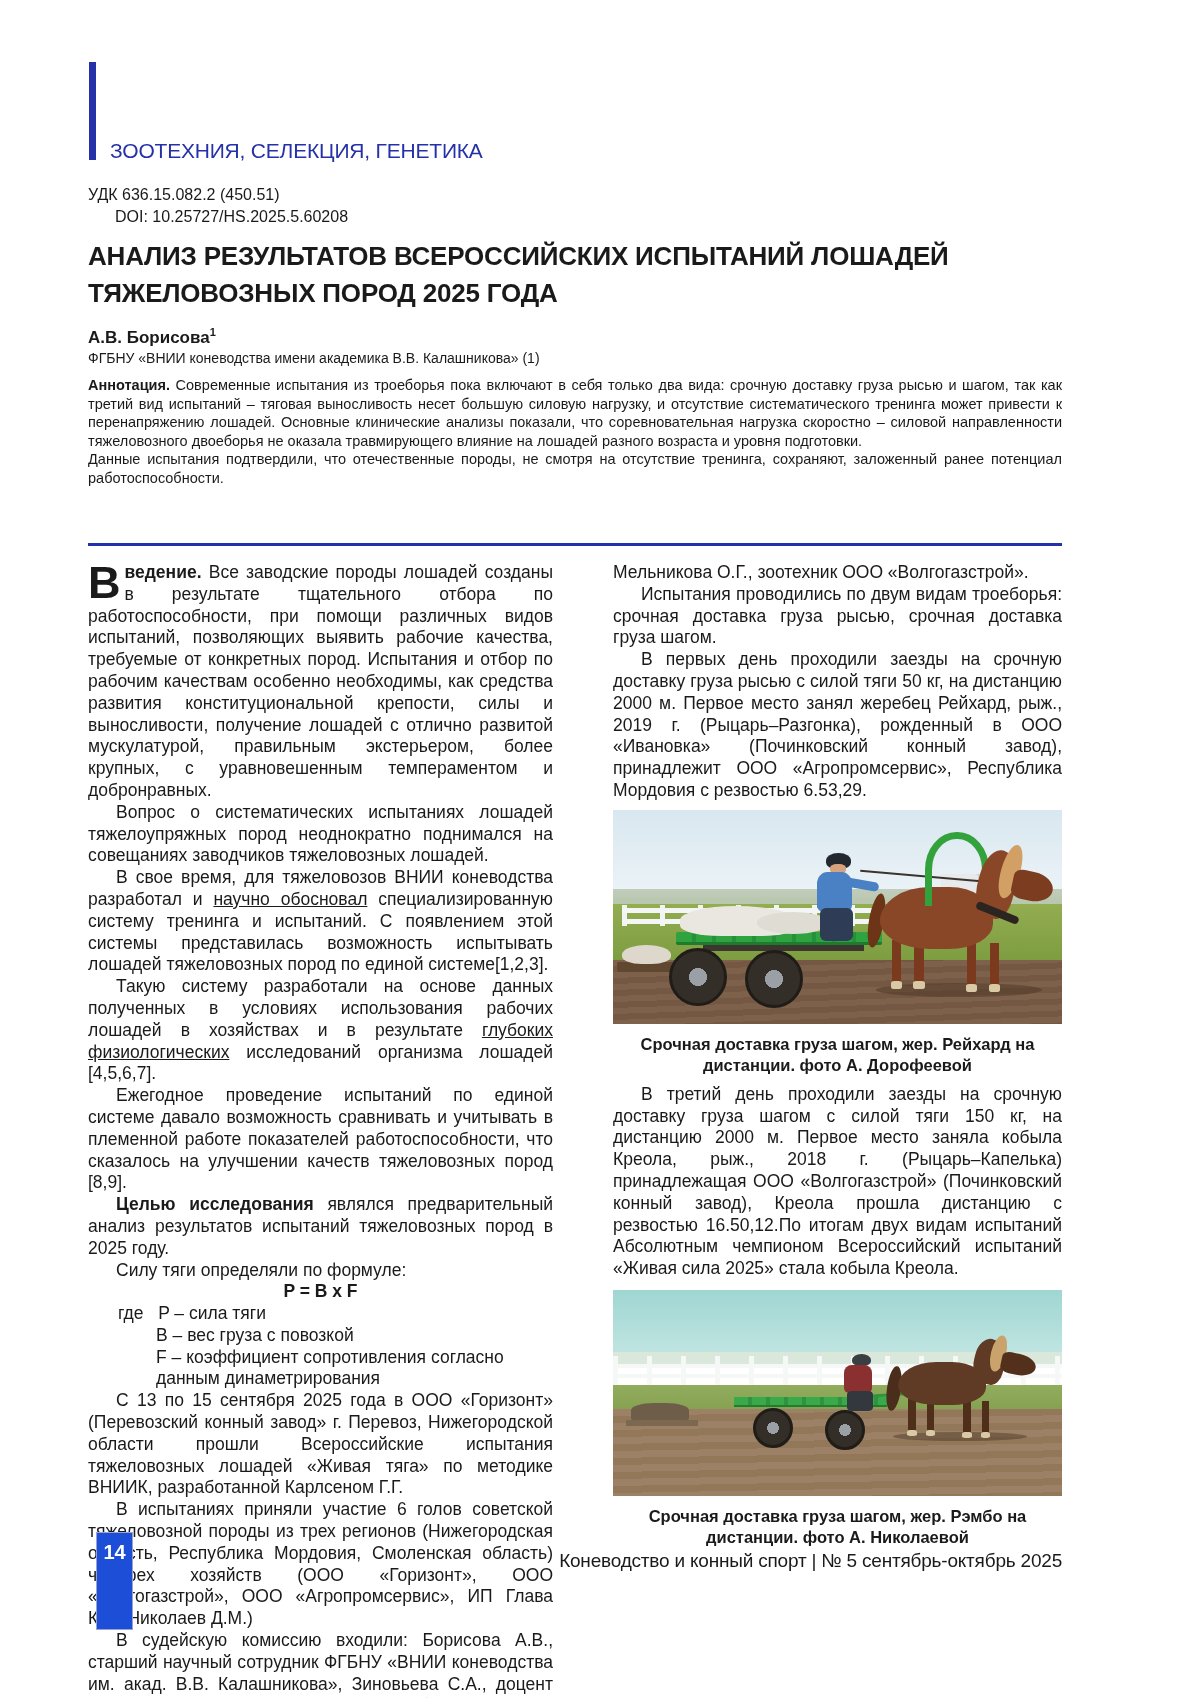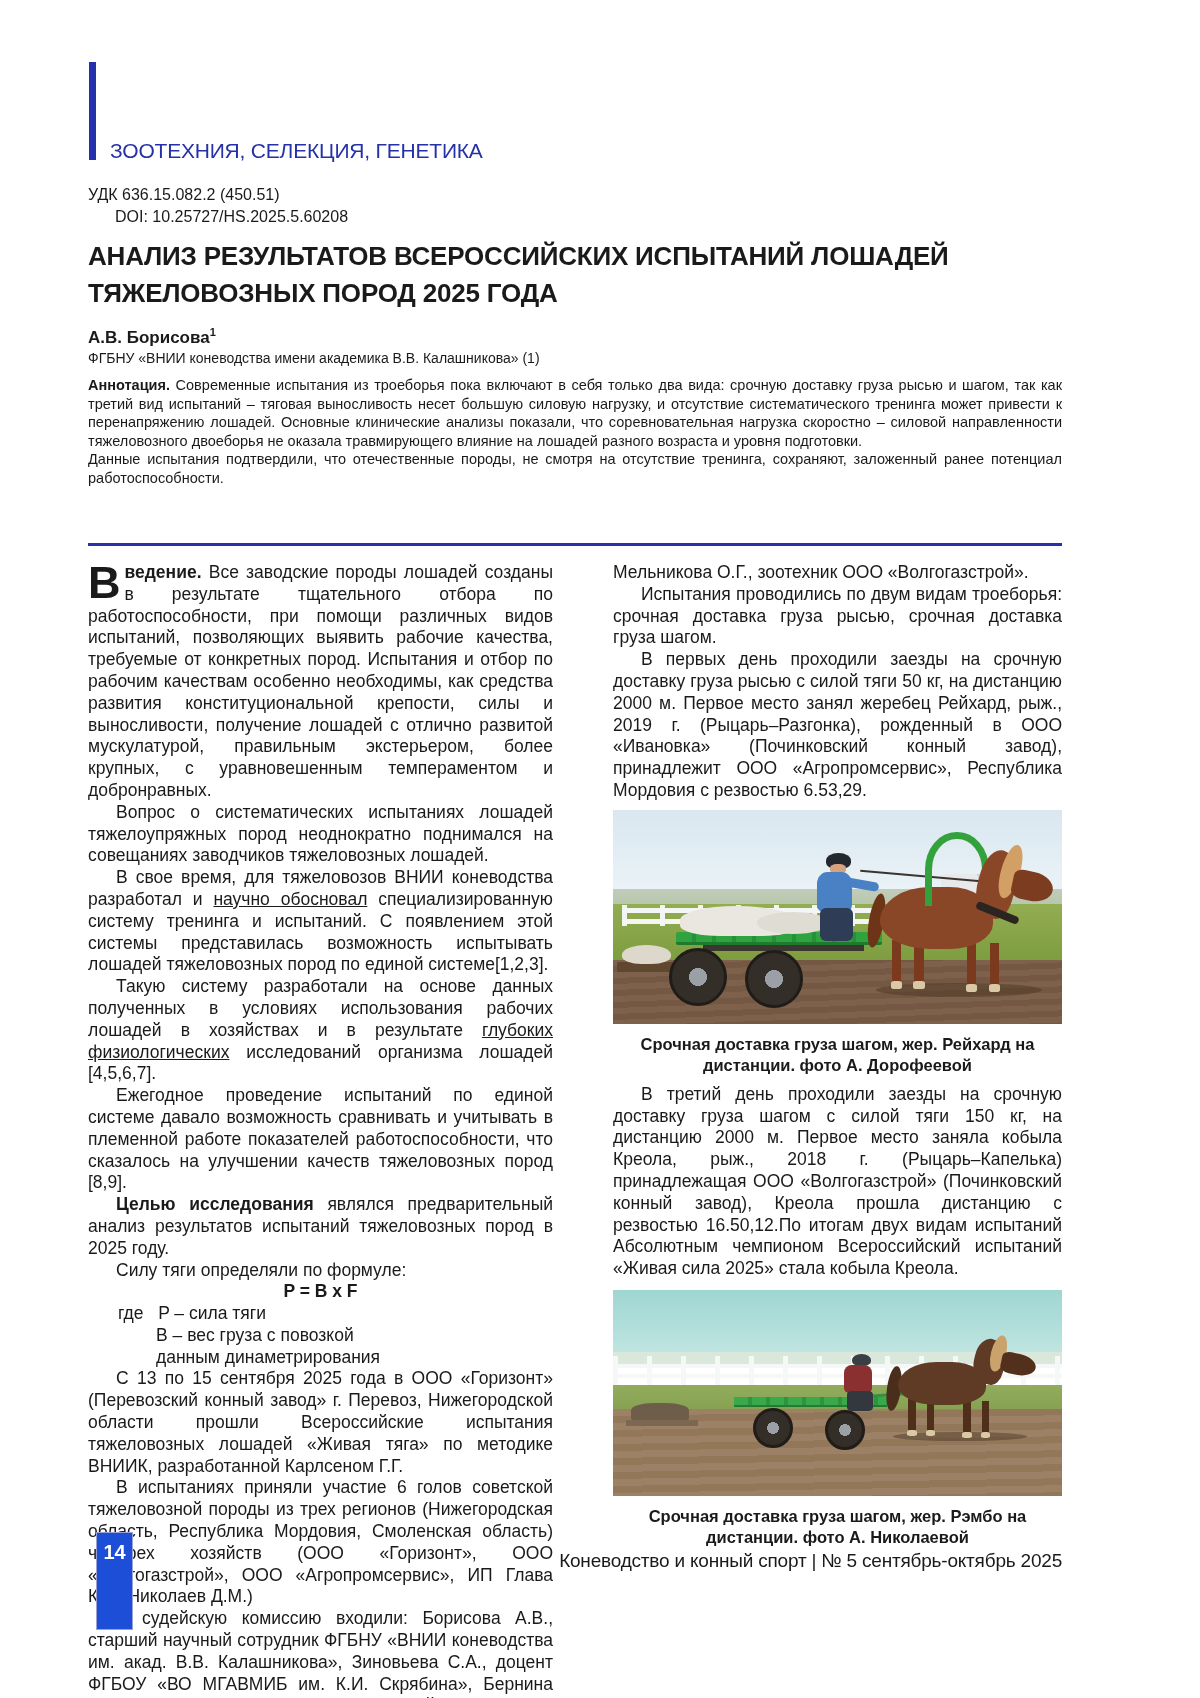--- a/index.html
+++ b/index.html
@@ -138,20 +138,21 @@
       <p class="noindent"><span class="dropcap">В</span><span class="b">ведение.</span><span> Все заводские породы лошадей созданы в результате тщательного отбора по работоспособности, при помощи различных видов испытаний, позволяющих выявить рабочие качества, требуемые от  конкретных пород. Испытания и отбор по рабочим качествам особенно необходимы, как средства развития конституциональной крепости, силы и выносливости, получение лошадей с отлично развитой мускулатурой, правильным экстерьером, более крупных, с уравновешенным темпераментом и добронравных.</span></p>
       <p>Вопрос о систематических испытаниях лошадей тяжелоупряжных пород неоднократно поднимался на совещаниях заводчиков тяжеловозных лошадей.</p>
       <p><span>В свое время, для тяжеловозов ВНИИ коневодства разработал и </span><span class="u">научно обосновал</span><span> специализированную систему тренинга и испытаний. С появлением этой системы представилась возможность испытывать лошадей тяжеловозных пород по единой системе[1,2,3].</span></p>
       <p><span>Такую систему разработали на основе данных полученных в условиях использования рабочих лошадей в хозяйствах и в результате </span><span class="u">глубоких физиологических</span><span> исследований организма лошадей [4,5,6,7].</span></p>
       <p>Ежегодное проведение испытаний по единой системе давало возможность сравнивать и учитывать в племенной работе показателей работоспособности, что сказалось на улучшении качеств тяжеловозных пород [8,9].</p>
       <p><span class="b">Целью исследования</span><span> являлся предварительный анализ результатов испытаний тяжеловозных пород в 2025 году.</span></p>
       <p>Силу тяги определяли по формуле:</p>
       <p class="formula">P = B x F</p>
       <p class="where-line where-first">где&nbsp;&nbsp;&nbsp;P – сила тяги</p>
       <p class="where-line">B – вес груза с повозкой</p>
+      <p class="where-line">F – коэффициент сопротивления согласно</p>
       <p class="where-line">данным динаметрирования</p>
       <p>С 13 по 15 сентября 2025 года в ООО «Горизонт» (Перевозский конный завод» г. Перевоз, Нижегородской области прошли Всероссийские испытания тяжеловозных лошадей «Живая тяга» по методике ВНИИК, разработанной Карлсеном Г.Г.</p>
       <p>В испытаниях приняли участие 6 голов советской тяжеловозной породы из трех регионов (Нижегородская область, Республика Мордовия, Смоленская область) четырех хозяйств (ООО «Горизонт», ООО «Волгогазстрой», ООО «Агропромсервис», ИП Глава КФХ Николаев Д.М.)</p>
       <p>В судейскую комиссию входили: Борисова А.В., старший научный сотрудник ФГБНУ «ВНИИ коневодства им. акад. В.В. Калашникова», Зиновьева С.А., доцент ФГБОУ «ВО МГАВМИБ им. К.И. Скрябина», Бернина А.В., зоотехник конюшни ГАУ «Московский зоопарк»,</p>
     </div>
 
     <div class="col col-right">
       <p class="noindent">Мельникова О.Г., зоотехник ООО «Волгогазстрой».</p>
       <p>Испытания проводились по двум видам троеборья: срочная доставка груза рысью, срочная доставка груза шагом.</p>
       <p>В первых день проходили заезды на  срочную доставку груза рысью с силой тяги 50 кг, на дистанцию 2000 м. Первое место занял жеребец Рейхард, рыж., 2019 г. (Рыцарь–Разгонка), рожденный в ООО «Ивановка» (Починковский конный завод), принадлежит ООО «Агропромсервис», Республика Мордовия с резвостью 6.53,29.</p>

